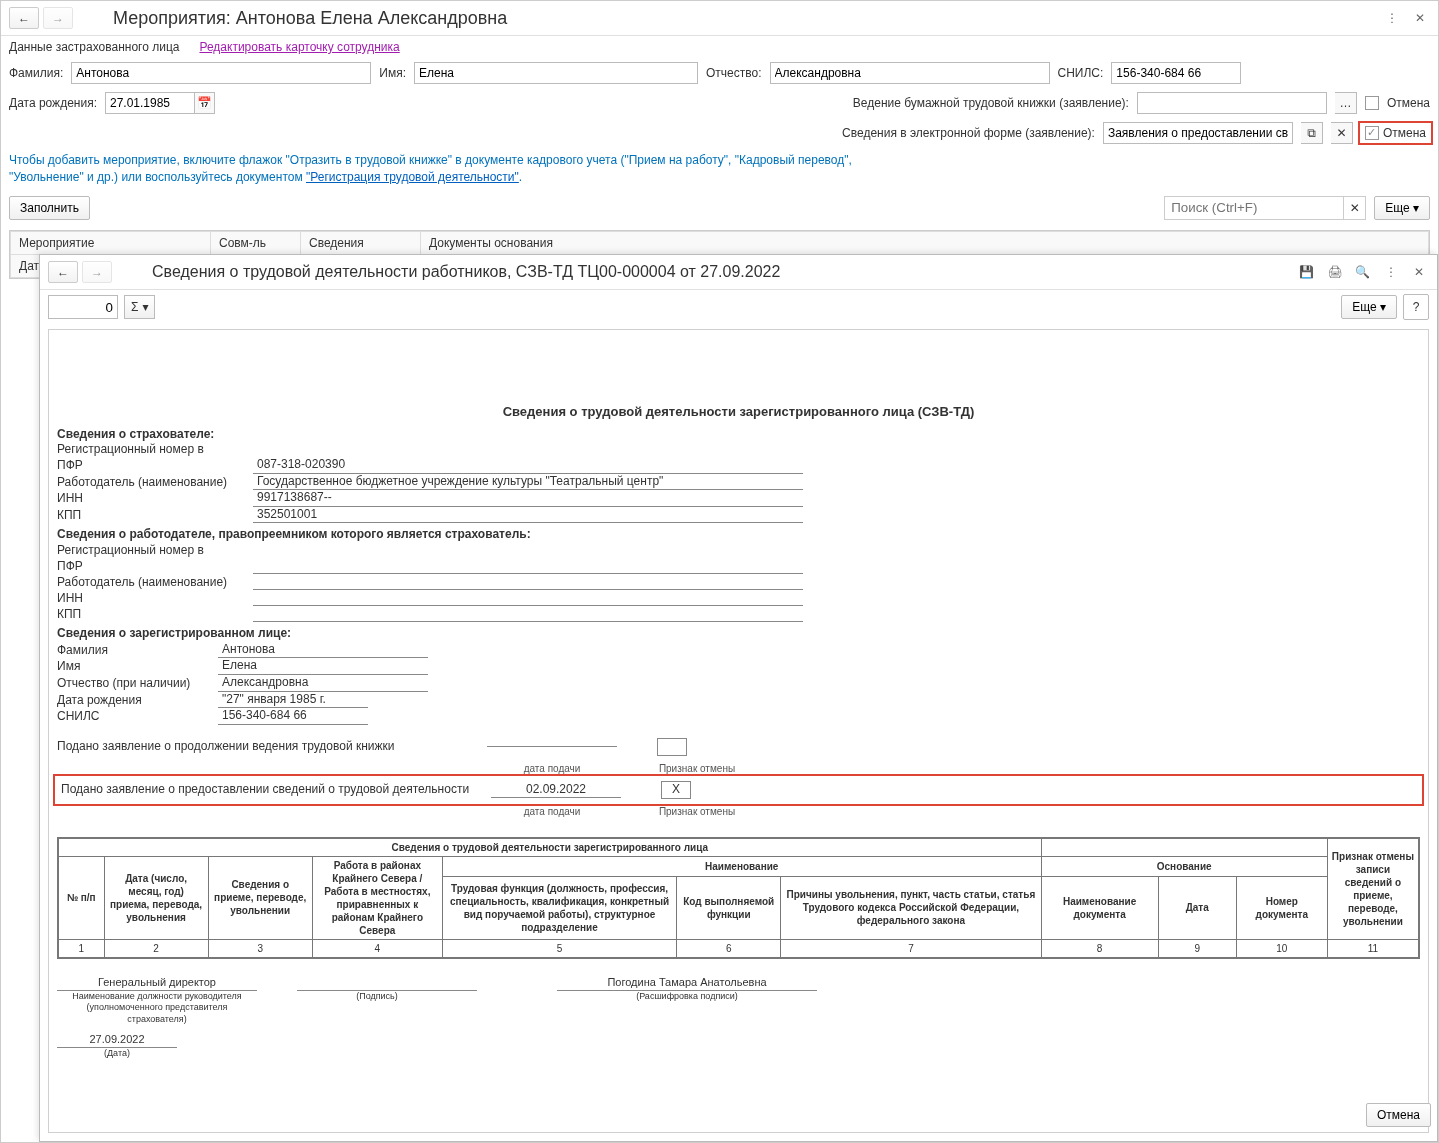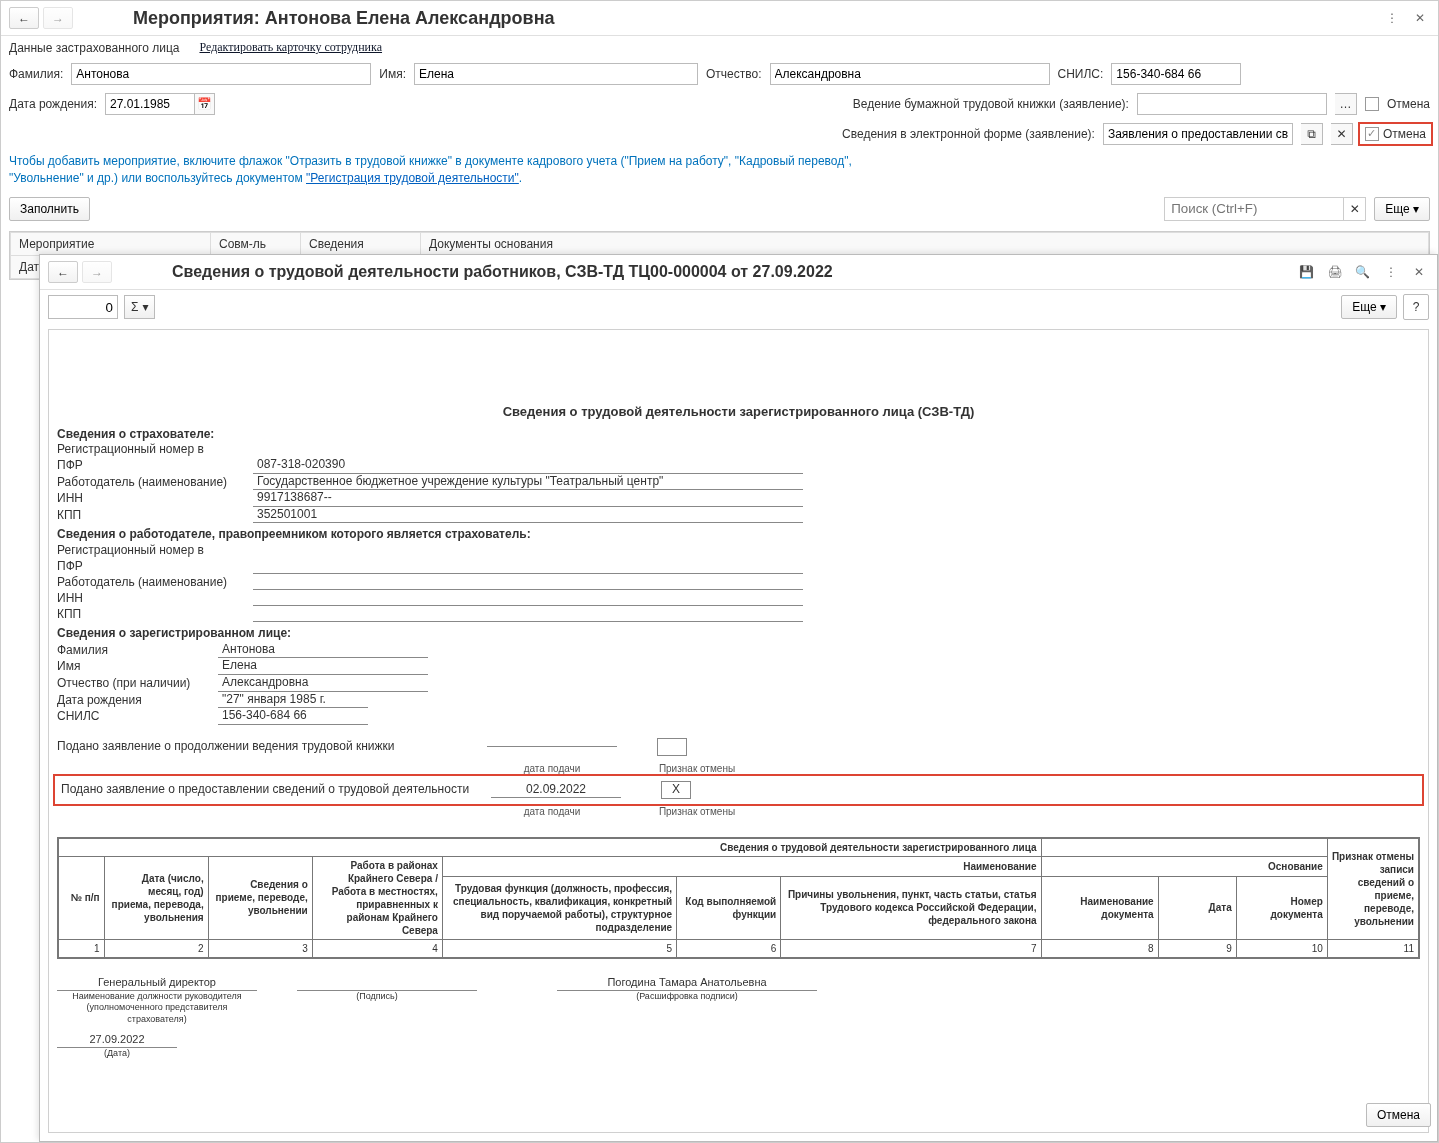--- a/index.html
+++ b/index.html
@@ -2,26 +2,26 @@
 <html><head>
 <meta charset="utf-8">
 <style>
   * { box-sizing: border-box; margin: 0; padding: 0; }
   body { font-family: Arial, sans-serif; font-size: 12px; background: #fff; color: #333; }
   .page { width: 1439px; height: 1143px; border: 1px solid #ccc; position: relative; overflow: hidden; }
 
   
   .topbar { display: flex; align-items: center; padding: 6px 8px; border-bottom: 1px solid #e0e0e0; }
   .navbtn { width: 30px; height: 22px; border: 1px solid #ccc; background: linear-gradient(#fff,#f2f2f2); margin-right: 4px; display:flex; align-items:center; justify-content:center; cursor:pointer; border-radius: 2px; }
-  .topbar h1 { font-size: 18px; font-weight: bold; margin-left: 56px; }
+  .topbar h1 { font-size: 18px; font-weight: normal; margin-left: 36px; }
   .topbar .right { margin-left: auto; display:flex; gap:8px; align-items:center; }
   .icon-btn { width:20px; height:20px; display:flex; align-items:center; justify-content:center; cursor:pointer; color:#666; }
 
   .section-title { padding: 4px 8px; font-size:12px; display:flex; gap:20px; align-items:center; }
-  .section-title a { color:#0f172a; text-decoration:underline;font-family:Liberation Serif, serif; }
+  .section-title a { color:#a21caf; text-decoration:underline; }
 
   .form-row { display:flex; align-items:center; padding: 4px 8px; gap:8px; flex-wrap:nowrap; }
   .form-row label { white-space:nowrap; }
   .input { border:1px solid #bbb; padding:2px 4px; background:#fff; height:22px; font-size:12px; }
   .input.wide1 { width: 300px; }
   .input.wide2 { width: 284px; }
   .input.wide3 { width: 280px; }
   .input.small { width: 90px; }
   .input.med { width: 190px; }
   .date-wrap { display:flex; align-items:center; }
@@ -69,21 +69,21 @@
   .app-row { display:flex; align-items:center; gap:10px; padding:3px 0; }
   .app-row.highlight { outline:2px solid #d43; outline-offset:2px; padding:3px 4px; }
   .app-label { width:420px; }
   .app-date { width:130px; border-bottom:1px solid #888; text-align:center; }
   .app-flag { width:30px; height:18px; border:1px solid #888; text-align:center; }
   .app-sub { font-size:10px; color:#555; text-align:center; }
 
   
   .big-table { margin-top:16px; border:1px solid #777; }
   .big-table table { border-collapse:collapse; width:100%; }
-  .big-table th, .big-table td { border:1px solid #777; font-size:10px; padding:2px 4px; text-align:right; vertical-align:middle; }
+  .big-table th, .big-table td { border:1px solid #777; font-size:10px; padding:2px 4px; text-align:center; vertical-align:middle; }
   .big-table .hdr { background:#fff; }
 
   
   .sig-area { margin-top:16px; display:flex; gap:40px; }
   .sig-col { text-align:center; font-size:11px; }
   .sig-col .line { border-bottom:1px solid #888; min-width:180px; height:16px; }
   .sig-col .sub { font-size:9px; }
 
   .bottom-btn { position:absolute; bottom:14px; right:6px; }
 

